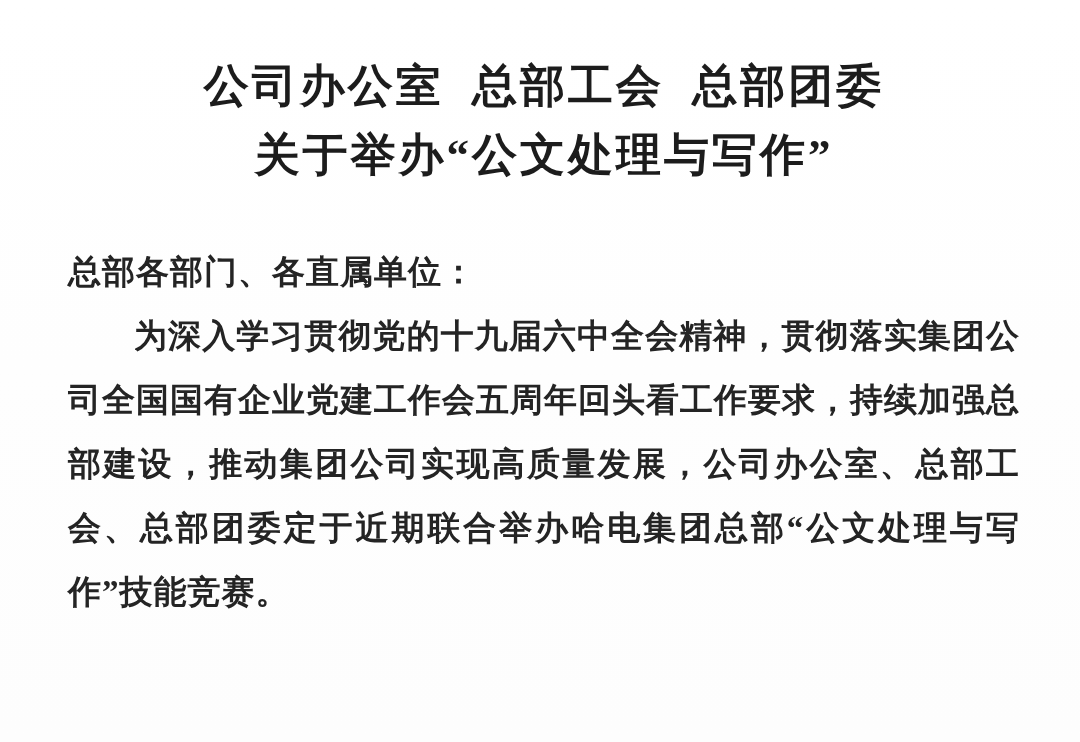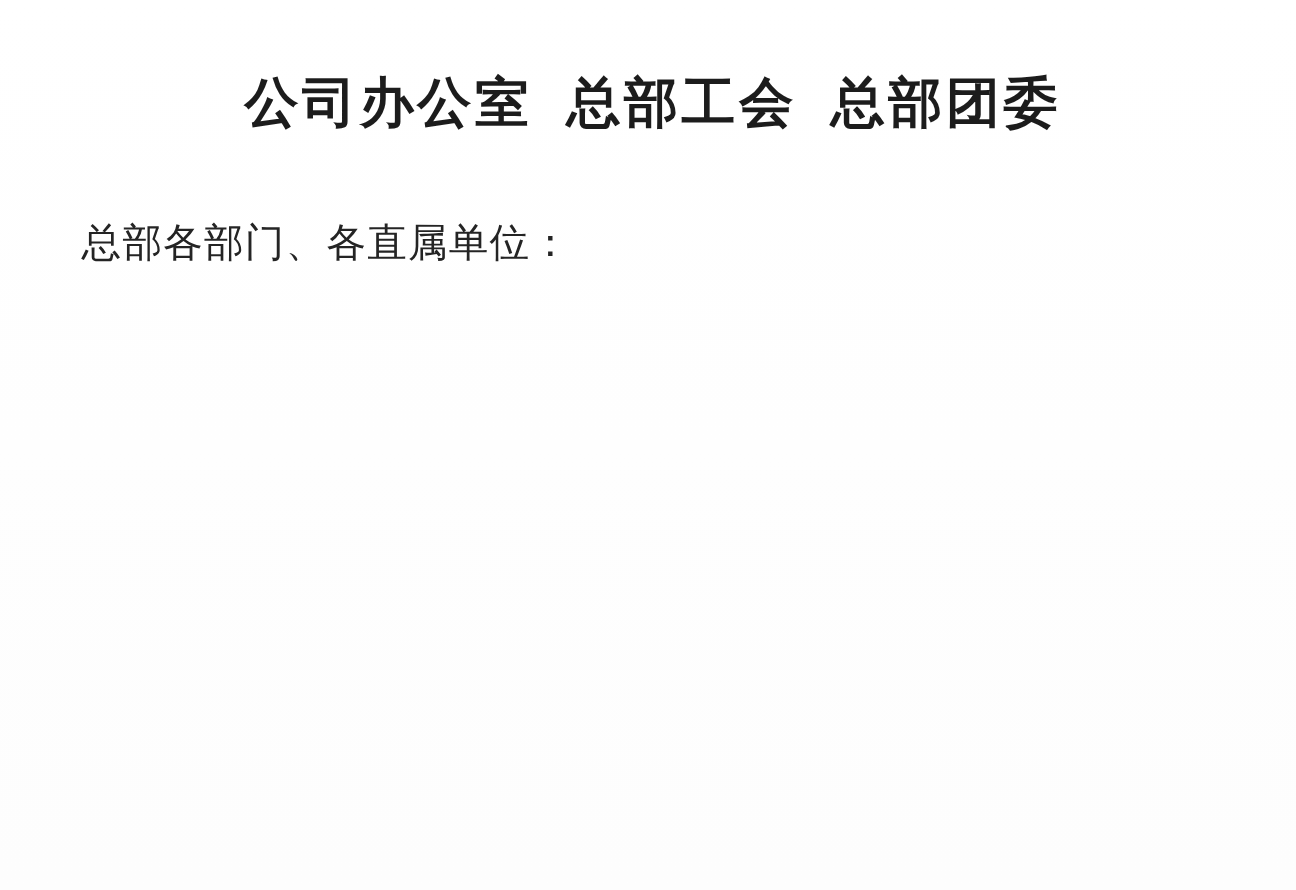--- a/index.html
+++ b/index.html
@@ -34,38 +34,40 @@
   .title-line {
     white-space: nowrap;
     word-spacing: 14px; 
   }
   .doc-body {
     margin-top: 50px;
     font-size: 33px;
     line-height: 64px;
     letter-spacing: 1px;
     color: #242424;
-    font-weight: 400;
+    font-weight: 700;
   }
   .salutation {
     text-align: left;
   }
   .para {
     margin: 0;
     text-indent: 2em;
     text-align: justify;
     text-justify: inter-character;
   }
 </style>
 </head>
 <body>
 
 <div class="page">
 
   <div class="title-block">
     <div class="title-line">公司办公室 总部工会 总部团委</div>
+    <div class="title-line">关于举办“公文处理与写作”</div>
   </div>
 
   <div class="doc-body">
     <div class="salutation">总部各部门、各直属单位：</div>
+    <p class="para">为深入学习贯彻党的十九届六中全会精神，贯彻落实集团公司全国国有企业党建工作会五周年回头看工作要求，持续加强总部建设，推动集团公司实现高质量发展，公司办公室、总部工会、总部团委定于近期联合举办哈电集团总部“公文处理与写作”技能竞赛。</p>
   </div>
 
 </div>
 
 </body></html>

